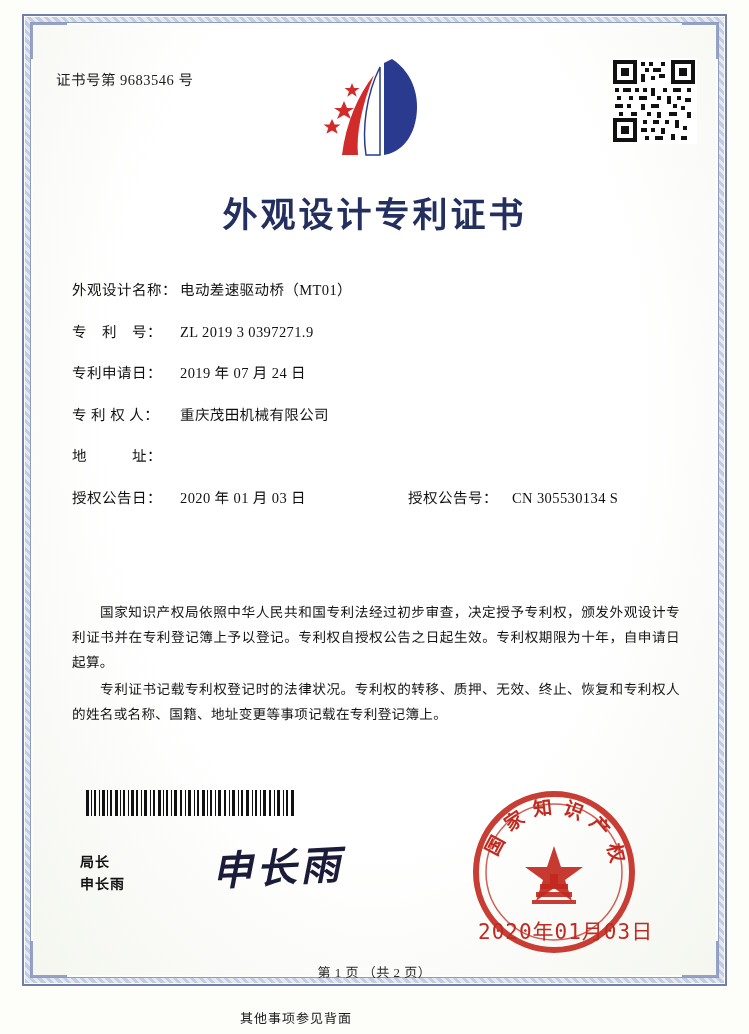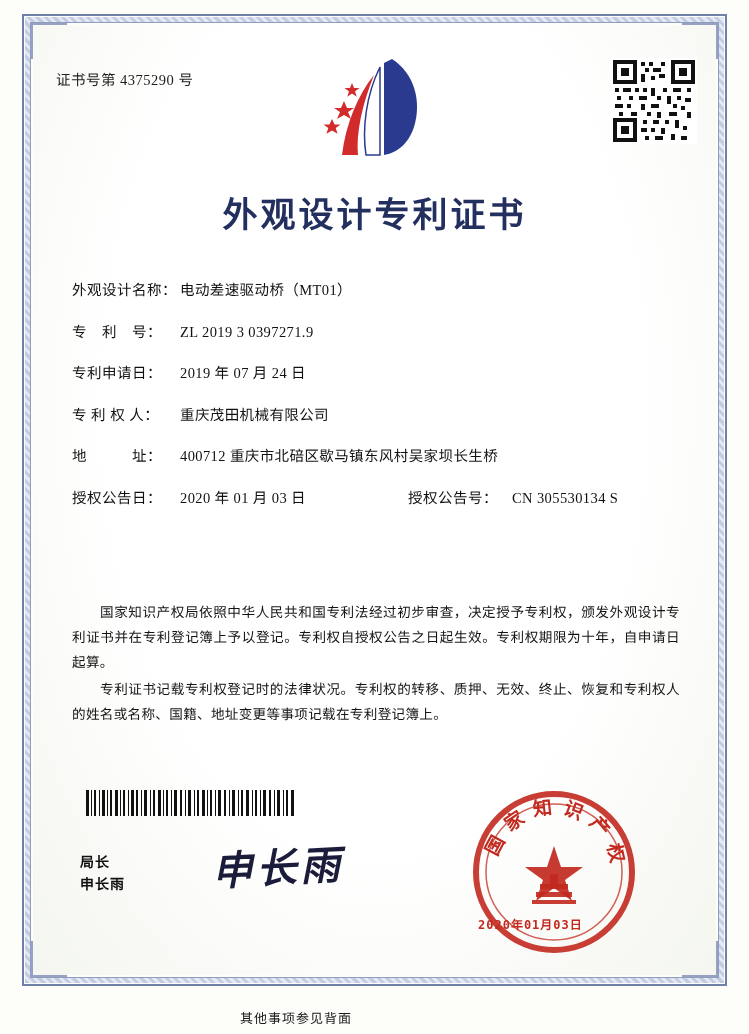--- a/index.html
+++ b/index.html
@@ -194,25 +194,24 @@
 
   
   .seal {
     position: absolute;
     left: 470px; top: 788px;
     width: 168px; height: 168px;
   }
   .seal-date {
     position: absolute;
     left: 478px; top: 915px;
-    font-size: 12px;
+    font-size: 21px;
     color: #c2291f;
     letter-spacing: 1px;
     font-family: "DejaVu Sans Mono", monospace;
-    font-weight: bold;
   }
 
   
   .page-num {
     position: absolute;
     left: 0; top: 962px;
     width: 749px;
     text-align: center;
     font-size: 13px;
     color: #2a2a2a;
@@ -235,21 +234,21 @@
 
   <div class="border-outer"></div>
   <div class="border-band"></div>
   <div class="border-inner"></div>
   <div class="corner tl"></div>
   <div class="corner tr"></div>
   <div class="corner bl"></div>
   <div class="corner br"></div>
   <div class="tint"></div>
 
-  <div class="cert-no">证书号第 4375290 号</div>
+  <div class="cert-no">证书号第 9683546 号</div>
 
   <div class="logo">
     <svg viewBox="0 0 110 105" width="110" height="105" aria-hidden="true">
       <path d="M70 4 C92 18 100 46 92 72 C86 90 74 98 62 100 L62 8 Z" fill="#2a3b8f"></path>
       <path d="M58 12 L58 100 L44 100 C40 74 44 40 58 12 Z" fill="#ffffff" stroke="#2a3b8f" stroke-width="1.5"></path>
       <path d="M52 20 C40 50 34 78 36 100 L20 100 C24 68 36 40 52 20 Z" fill="#d22b2b"></path>
       <g fill="#d22b2b">
         <polygon points="22,46 25,53 32,53 26,57 29,64 22,60 15,64 18,57 12,53 19,53"></polygon>
         <polygon points="10,64 12.6,69.5 18.5,69.5 13.7,73 15.6,78.8 10,75.4 4.4,78.8 6.3,73 1.5,69.5 7.4,69.5"></polygon>
         <polygon points="30,28 32,33 37.5,33 33,36.4 34.7,41.8 30,38.5 25.3,41.8 27,36.4 22.5,33 28,33"></polygon>
@@ -341,21 +340,20 @@
       <div class="field-value">2019 年 07 月 24 日</div>
     </div>
 
     <div class="field-row">
       <div class="field-label">专 利 权 人：</div>
       <div class="field-value">重庆茂田机械有限公司</div>
     </div>
 
     <div class="field-row">
       <div class="field-label">地　　　址：</div>
-      <div class="field-value">400712 重庆市北碚区歇马镇东风村吴家坝长生桥</div>
     </div>
 
     <div class="field-row double">
       <div class="field-label">授权公告日：</div>
       <div class="field-value">2020 年 01 月 03 日</div>
       <div class="field-label2">授权公告号：</div>
       <div class="field-value2">CN 305530134 S</div>
     </div>
 
   </div>
@@ -443,15 +441,16 @@
       <defs>
         <path id="sealArc" d="M 84,84 m -58,0 a 58,58 0 1,1 116,0" transform="rotate(0 84 84)"></path>
       </defs>
       <text fill="#c2291f" font-size="19" font-family="'DejaVu Serif', serif" font-weight="bold" letter-spacing="9">
         <textPath href="#sealArc" startOffset="8%">国家知识产权局</textPath>
       </text>
     </svg>
   </div>
   <div class="seal-date">2020年01月03日</div>
 
+  <div class="page-num">第 1 页 （共 2 页）</div>
   <div class="backside-note">其他事项参见背面</div>
 
 </div>
 
 </body></html>

